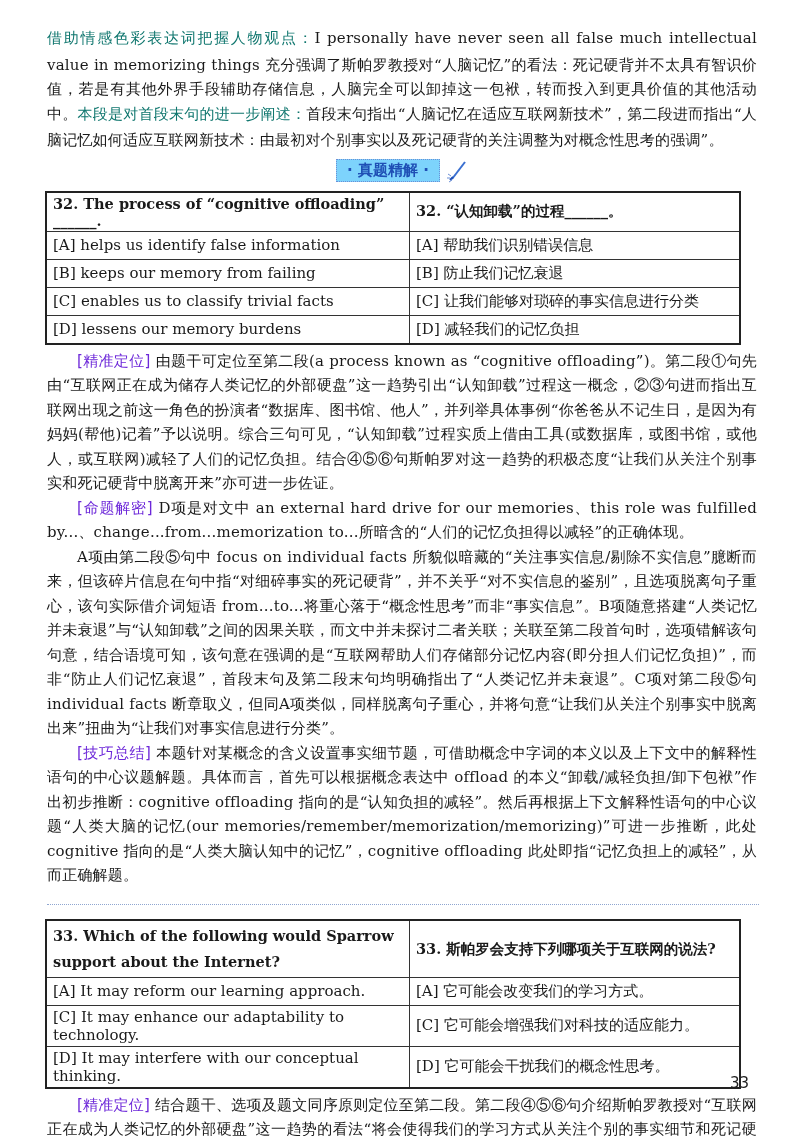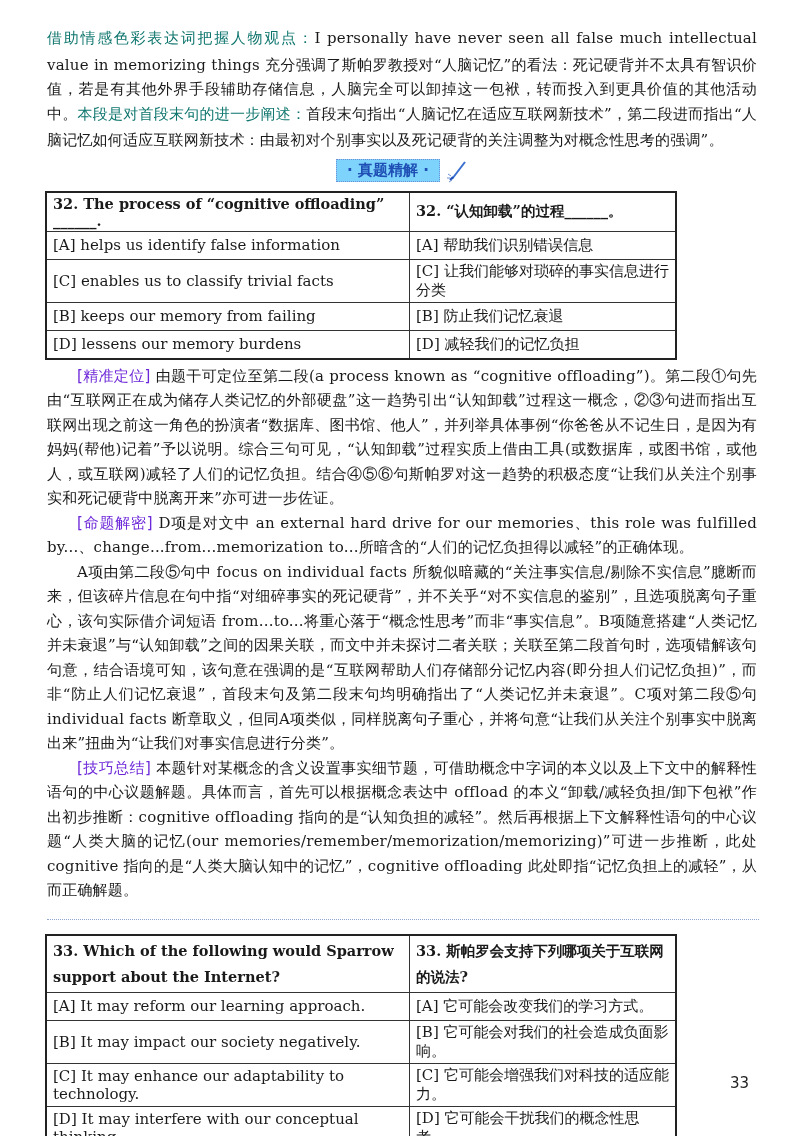--- a/index.html
+++ b/index.html
@@ -20,21 +20,21 @@
     display: flex; justify-content: center; align-items: center;
     margin: 6px 0 8px 0; height: 24px;
   }
   .section-title .box {
     border: 1px dotted #6b8fd6; padding: 1px 10px; color: #1f4fb5;
     font-family: "DejaVu Sans", "Liberation Sans", sans-serif;
     font-weight: bold; font-size: 15px; background: #7dd3fc;
   }
   .pen-icon { margin-left: 6px; width: 22px; height: 24px; }
   table.qtable {
-    width: 632px; border-collapse: collapse; border: 2px solid #222;
+    width: 696px; border-collapse: collapse; border: 2px solid #222;
     margin-left: -2px;
   }
   table.qtable td {
     border: 1px solid #333; font-size: 15px; padding: 2px 6px;
     height: 23px; vertical-align: middle;
   }
   table.qtable td.en { width: 350px; }
   table.qtable tr.head td { font-weight: bold; font-size: 14.5px; }
   table.qtable tr.head2 td { line-height: 26px; }
   .divider {
@@ -69,26 +69,26 @@
     <tbody>
         <tr class="head">
       <td class="en">32.  The process of “cognitive offloading” ______.</td>
       <td>32. “认知卸载”的过程______。</td>
     </tr>
     <tr>
       <td class="en">[A] helps us identify false information</td>
       <td>[A] 帮助我们识别错误信息</td>
     </tr>
     <tr>
+      <td class="en">[B] keeps our memory from failing</td>
+      <td>[B] 防止我们记忆衰退</td>
+    </tr>
+    <tr>
       <td class="en">[C] enables us to classify trivial facts</td>
       <td>[C] 让我们能够对琐碎的事实信息进行分类</td>
-    </tr>
-    <tr>
-      <td class="en">[B] keeps our memory from failing</td>
-      <td>[B] 防止我们记忆衰退</td>
     </tr>
     <tr>
       <td class="en">[D] lessens our memory burdens</td>
       <td>[D] 减轻我们的记忆负担</td>
     </tr>
   </tbody>
     </table>
 
   <p class="para indent" style="margin-top:4px">
     <span class="tag">[精准定位]</span>
@@ -115,24 +115,20 @@
     <tbody>
         <tr class="head head2">
       <td class="en">33.  Which of the following would Sparrow support about the Internet?</td>
       <td>33. 斯帕罗会支持下列哪项关于互联网的说法?</td>
     </tr>
     <tr>
       <td class="en">[A] It may reform our learning approach.</td>
       <td>[A] 它可能会改变我们的学习方式。</td>
     </tr>
     <tr>
-      <td class="en">[B] It may impact our society negatively.</td>
-      <td>[B] 它可能会对我们的社会造成负面影响。</td>
-    </tr>
-    <tr>
       <td class="en">[C] It may enhance our adaptability to technology.</td>
       <td>[C] 它可能会增强我们对科技的适应能力。</td>
     </tr>
     <tr>
       <td class="en">[D] It may interfere with our conceptual thinking.</td>
       <td>[D] 它可能会干扰我们的概念性思考。</td>
     </tr>
   </tbody>
     </table>
 

